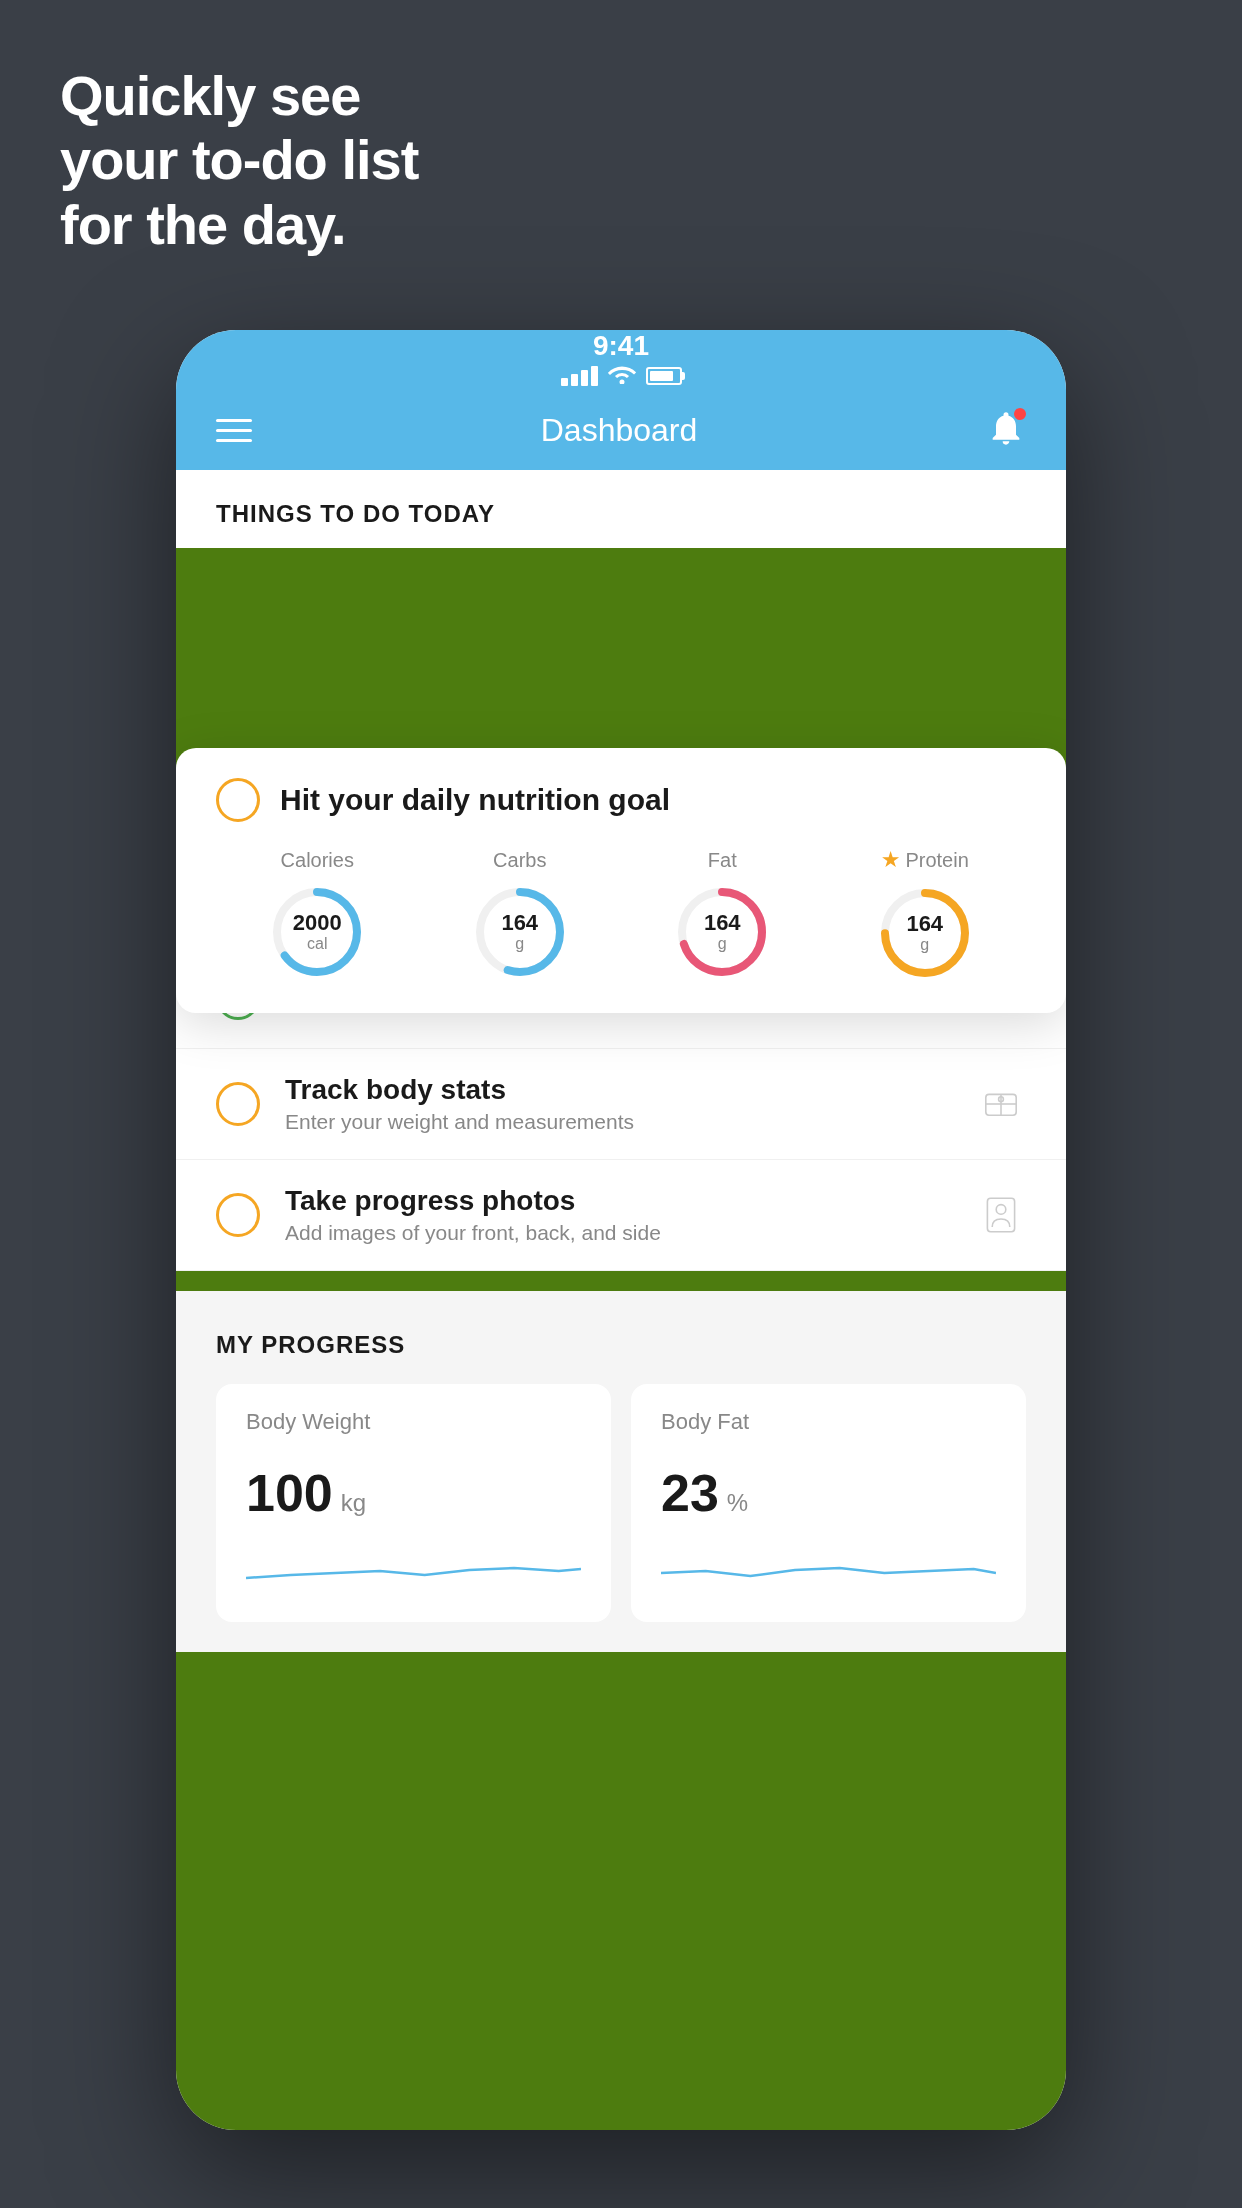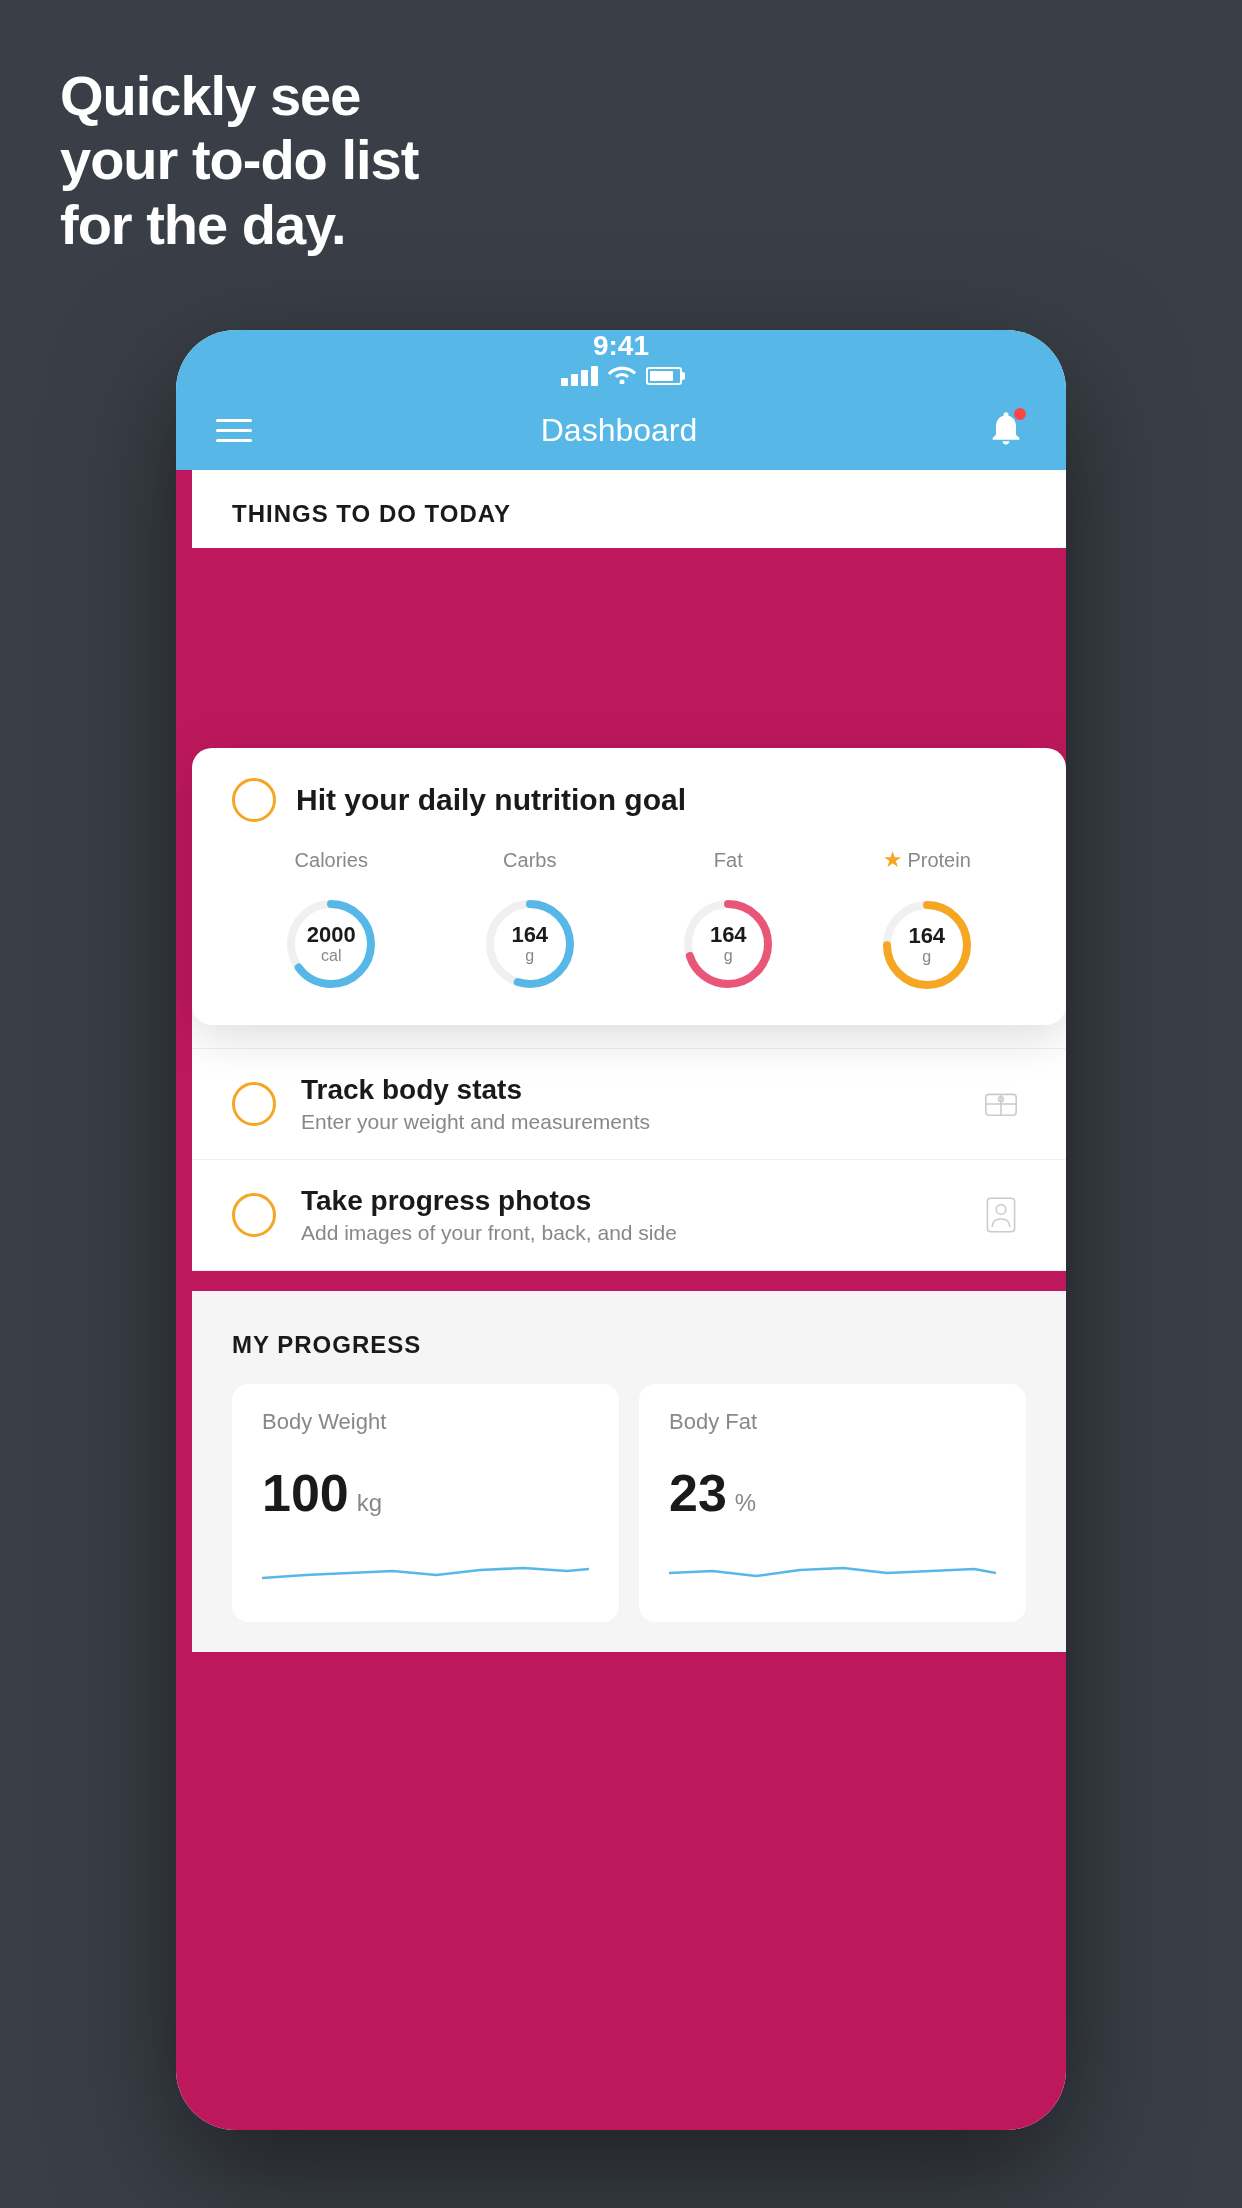--- a/index.html
+++ b/index.html
@@ -153,26 +153,25 @@
       top: 0;
       right: 0;
       width: 12px;
       height: 12px;
       background: #ff4444;
       border-radius: 50%;
     }
 
     
     .content-area {
-      background: #be185d;
+      background: #4d7c0f;
       flex: 1;
       height: calc(100% - 140px);
       overflow: hidden;
       position: relative;
-      padding-left: 16px;
     }
 
     
     .todo-section {
       background: white;
       padding: 30px 40px 0;
     }
 
     .section-title {
       font-size: 24px;
@@ -222,21 +221,21 @@
     .nutrition-row {
       display: flex;
       justify-content: space-around;
       align-items: center;
     }
 
     .nutrition-item {
       display: flex;
       flex-direction: column;
       align-items: center;
-      gap: 22px;
+      gap: 10px;
     }
 
     .nutrition-label {
       font-size: 20px;
       color: #888;
       font-weight: 400;
     }
 
     .nutrition-circle {
       position: relative;

